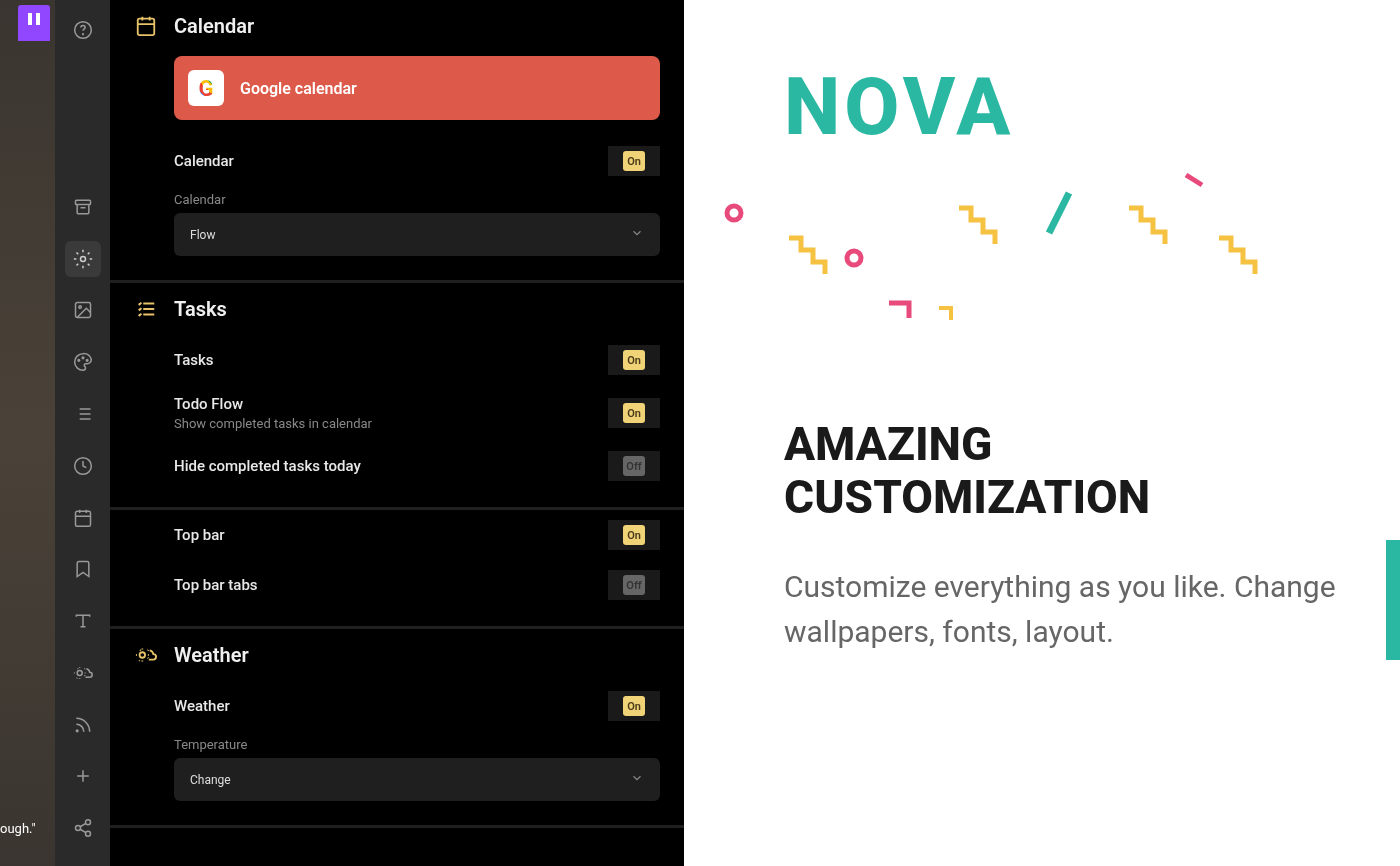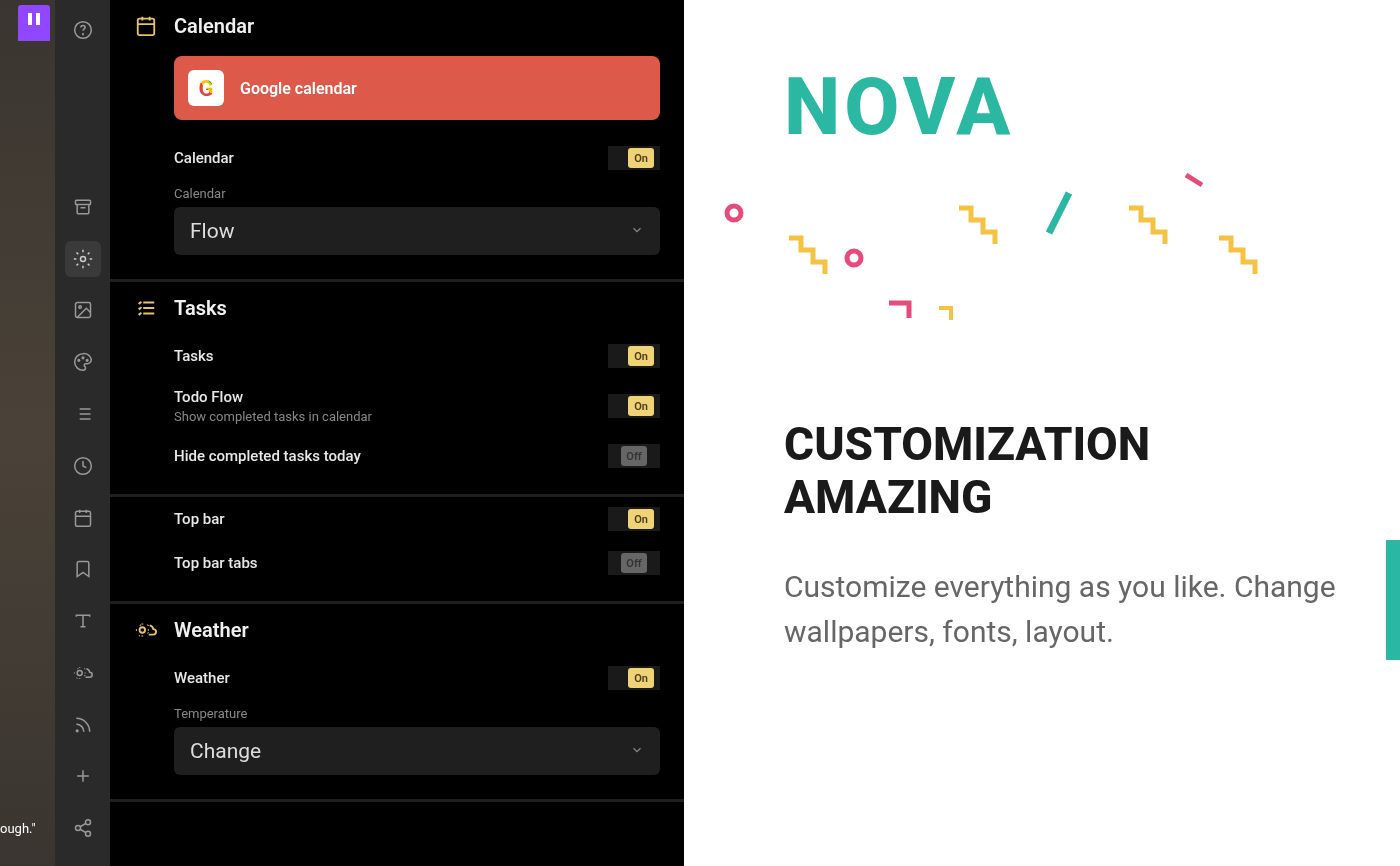--- a/index.html
+++ b/index.html
@@ -185,21 +185,21 @@
       font-size: 13px;
       margin-top: 3px;
     }
     .toggle {
       width: 52px;
       height: 24px;
       background: #1a1a1a;
       border-radius: 0;
       position: relative;
       cursor: pointer;
-      padding: 6px;
+      padding: 15px;
       display: flex;
       align-items: center;
     }
     .toggle-knob {
       width: 26px;
       height: 20px;
       border-radius: 3px;
       display: flex;
       align-items: center;
       justify-content: center;
@@ -231,21 +231,21 @@
       border-radius: 6px;
       padding: 12px 16px;
       display: flex;
       align-items: center;
       justify-content: space-between;
       cursor: pointer;
       margin-bottom: 8px;
     }
     .dropdown-value {
       color: #ddd;
-      font-size: 21px;
+      font-size: 12px;
     }
     .dropdown-chevron {
       color: #888;
     }
     
     .promo {
       flex: 1;
       background: #fff;
       position: relative;
       padding: 60px 40px 40px 100px;
@@ -545,18 +545,18 @@
       </svg>
     <svg class="confetti" style="left:150px;top:105px" width="20" height="20">
         <path d="M5 5 l12 0 l0 12" fill="none" stroke="#f5c242" stroke-width="4"></path>
       </svg>
     <svg class="confetti" style="left:400px;top:-25px" width="20" height="15">
         <path d="M2 2 l16 10" fill="none" stroke="#e84a7c" stroke-width="5"></path>
       </svg>
   </div>
 
   <div class="promo-heading">
+    <div>AMAZING</div>
     <div>CUSTOMIZATION</div>
-    <div>AMAZING</div>
   </div>
   <div class="promo-text">Customize everything as you like. Change wallpapers, fonts, layout.</div>
   <div class="teal-bar"></div>
 </div>
 
 </body></html>

